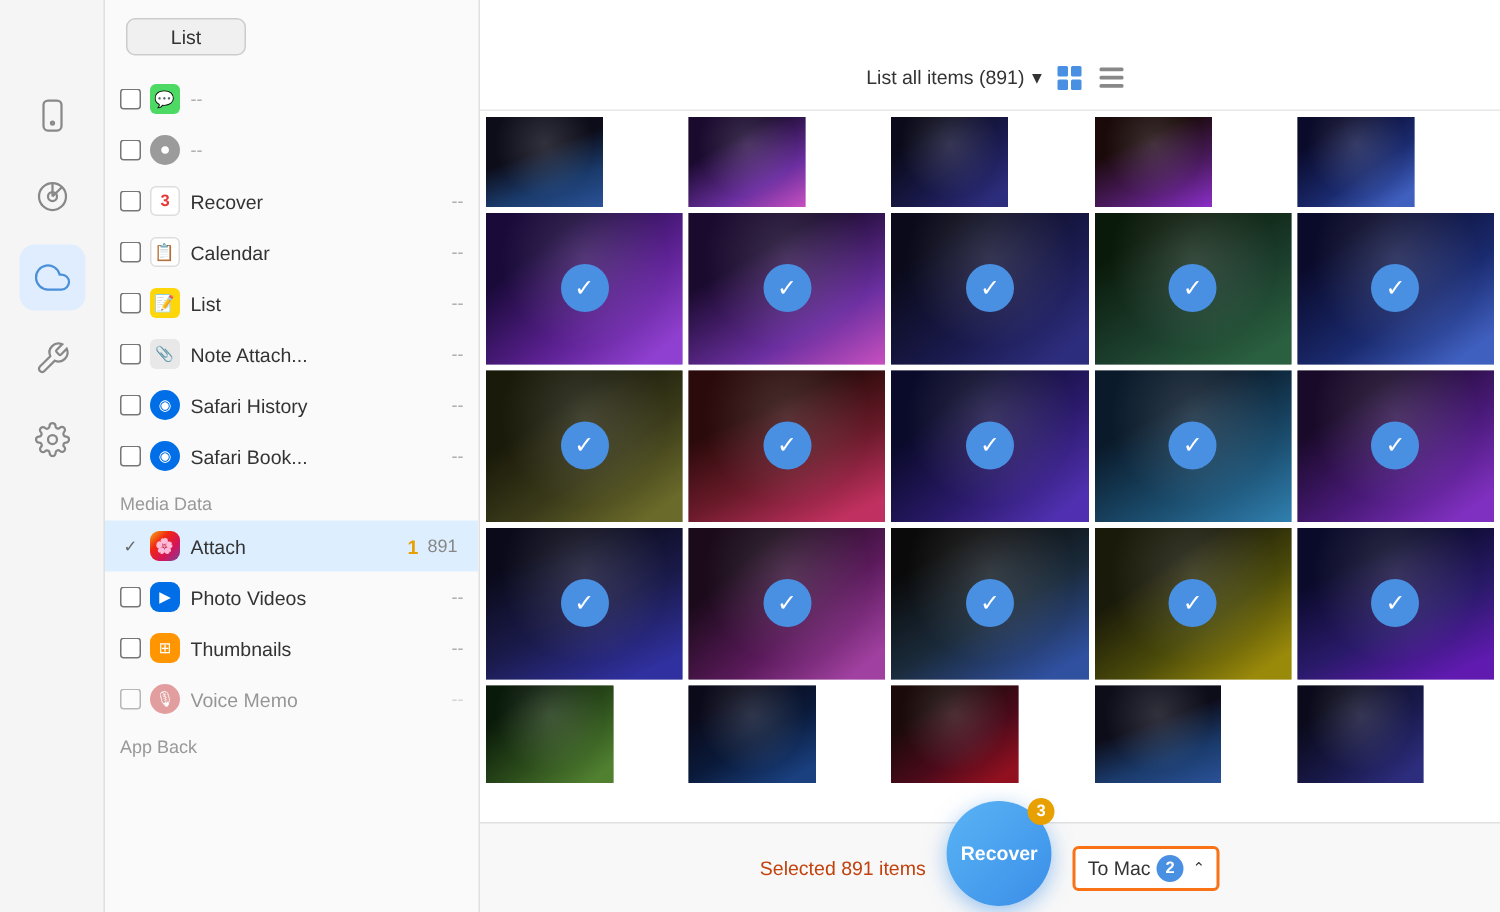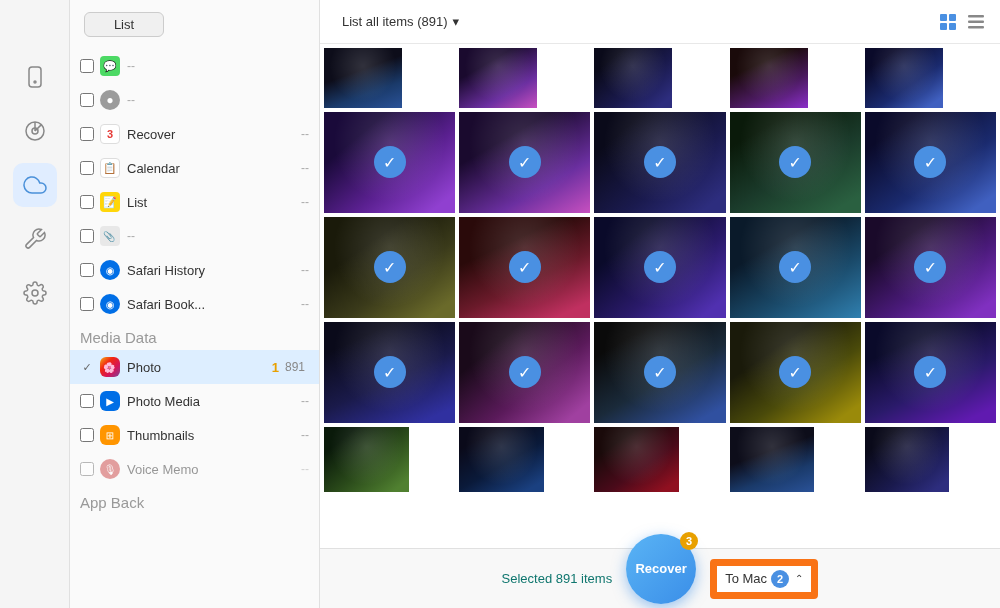--- a/index.html
+++ b/index.html
@@ -111,21 +111,21 @@
       font-size: 12px;
       color: #aaa;
     }
     .sidebar-item .item-num-badge {
       font-size: 13px;
       font-weight: bold;
       color: #e8a000;
       margin-right: 6px;
     }
     .section-label {
-      font-size: 15px;
+      font-size: 12px;
       color: #999;
       padding: 8px 10px 4px;
       font-weight: 500;
     }
     .checked-icon {
       color: #666;
       font-size: 11px;
       margin-right: 6px;
       width: 14px;
       text-align: center;
@@ -134,24 +134,25 @@
     
     .main {
       flex: 1;
       display: flex;
       flex-direction: column;
       background: #fff;
     }
     .main-toolbar {
       display: flex;
       align-items: center;
-      justify-content: space-between;
+      justify-content: center;
       padding: 10px 14px;
       border-bottom: 1px solid #e8e8e8;
       height: 44px;
+      margin-top: 30px;
     }
     .list-all-btn {
       display: flex;
       align-items: center;
       gap: 5px;
       font-size: 13px;
       color: #333;
       cursor: pointer;
       padding: 4px 8px;
       border-radius: 4px;
@@ -212,21 +213,21 @@
       background: #f8f8f8;
       border-top: 1px solid #e0e0e0;
       display: flex;
       align-items: center;
       justify-content: center;
       gap: 14px;
       position: relative;
     }
     .selected-label {
       font-size: 13px;
-      color: #0f766e;
+      color: #c2410c;
     }
     .recover-btn {
       width: 70px;
       height: 70px;
       background: linear-gradient(135deg, #5ab4f5, #3a8ee8);
       border-radius: 50%;
       border: none;
       color: white;
       font-size: 13px;
       font-weight: 600;
@@ -254,21 +255,21 @@
       justify-content: center;
     }
     .to-mac-btn {
       display: flex;
       align-items: center;
       gap: 4px;
       font-size: 13px;
       color: #333;
       cursor: pointer;
       padding: 4px 8px;
-      border: 7px solid #f97316;
+      border: 2px solid #f97316;
       border-radius: 4px;
       background: #fff;
     }
     .to-mac-badge {
       width: 18px;
       height: 18px;
       background: #4a90e2;
       border-radius: 50%;
       color: white;
       font-size: 11px;
@@ -388,20 +389,21 @@
         <span style="font-size:11px;">📝</span>
       </div>
       <span class="item-label">List</span>
       <span class="item-dash">--</span>
     </div>
     <div class="sidebar-item">
       <input type="checkbox" style="">
       <div class="item-icon" style="background:#e8e8e8;">
         <span style="font-size:10px;">📎</span>
       </div>
+      <span class="item-label">Note Attach...</span>
       <span class="item-dash">--</span>
     </div>
     <div class="sidebar-item">
       <input type="checkbox" style="">
       <div class="item-icon" style="background:#006ee6;border-radius:50%;">
         <span style="color:white;font-size:10px;">◉</span>
       </div>
       <span class="item-label">Safari History</span>
       <span class="item-dash">--</span>
     </div>
@@ -414,30 +416,30 @@
       <span class="item-dash">--</span>
     </div>
 
     <div class="section-label">Media Data</div>
 
     <div class="sidebar-item selected">
       <span class="checked-icon">✓</span>
       <div class="item-icon" style="background:linear-gradient(135deg,#f5af19,#f12711,#d4145a,#7b4397);border-radius:6px;">
         <span style="color:white;font-size:10px;">🌸</span>
       </div>
-      <span class="item-label">Photo</span>
+      <span class="item-label">Attach</span>
       <span class="item-num-badge">1</span>
       <span class="item-count">891</span>
     </div>
     <div class="sidebar-item">
       <input type="checkbox" style="">
       <div class="item-icon" style="background:#006ee6;border-radius:6px;">
         <span style="color:white;font-size:10px;">▶</span>
       </div>
-      <span class="item-label">Photo Media</span>
+      <span class="item-label">Photo Videos</span>
       <span class="item-dash">--</span>
     </div>
     <div class="sidebar-item">
       <input type="checkbox" style="">
       <div class="item-icon" style="background:#ff9500;border-radius:6px;">
         <span style="color:white;font-size:10px;">⊞</span>
       </div>
       <span class="item-label">Thumbnails</span>
       <span class="item-dash">--</span>
     </div>

